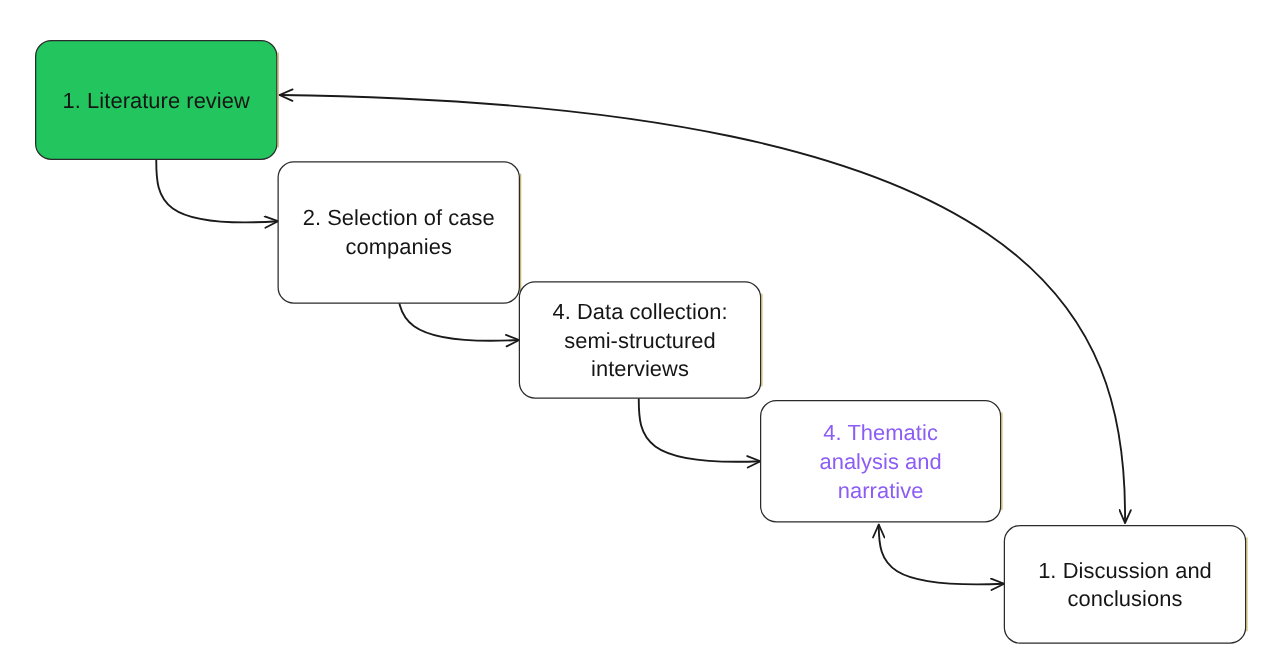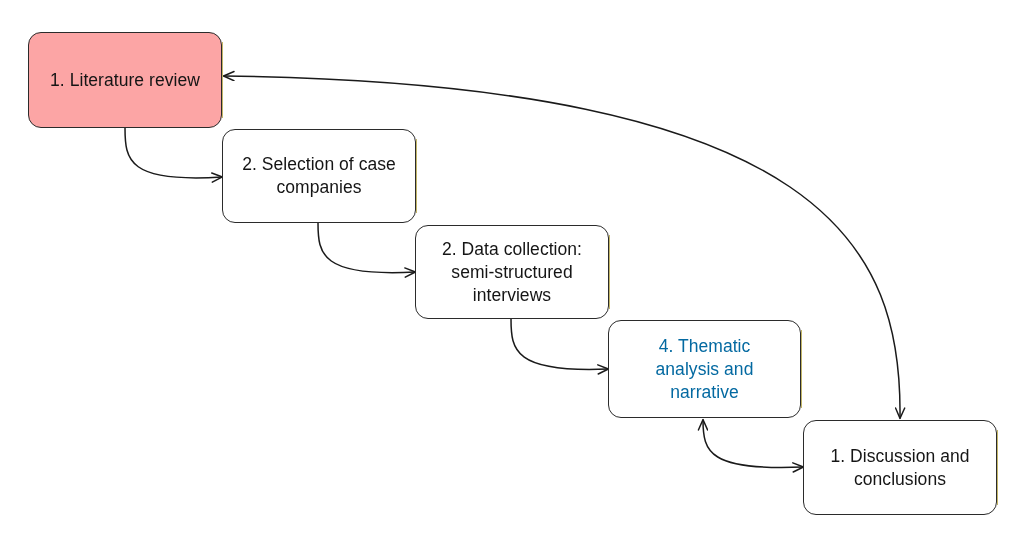--- a/index.html
+++ b/index.html
@@ -76,37 +76,37 @@
     </defs>
     <g id="edge-group" fill="none" stroke="#1a1a1a" stroke-width="1.5" stroke-linecap="round">
         <path d="M 125 128 C 125 160, 128 183, 222 177" stroke="#1a1a1a" marker-end="url(#ah)"></path>
         <path d="M 318 223 C 318 254, 321 277, 415 272" stroke="#1a1a1a" marker-end="url(#ah)"></path>
         <path d="M 511 319 C 511 350, 514 373, 608 369" stroke="#1a1a1a" marker-end="url(#ah)"></path>
         <path d="M 703 420 C 703 452, 709 471, 803 467" stroke="#1a1a1a" marker-end="url(#ah)" marker-start="url(#ah-start)"></path>
         <path d="M 900 418 C 902 250, 830 84, 224 76" stroke="#1a1a1a" marker-end="url(#ah)" marker-start="url(#ah-start)"></path>
       </g>
   </svg>
 
-  <div class="node" style="left: 28px; top: 32px; width: 194px; height: 96px; background: #fca5a5; border-color: rgb(43, 43, 43);">
+  <div class="node" style="left: 28px; top: 32px; width: 194px; height: 96px; background: #22c55e; border-color: rgb(43, 43, 43);">
     <span class="node-label" style="color: rgb(21, 21, 21);">1. Literature review</span>
   </div>
 
-  <div class="node" style="left: 222px; top: 129px; width: 194px; height: 94px; background: rgb(255, 255, 255); border-color: rgb(43, 43, 43);">
+  <div class="node" style="left: 222px; top: 129px; width: 194px; height: 114px; background: rgb(255, 255, 255); border-color: rgb(43, 43, 43);">
     <span class="node-label" style="color: rgb(21, 21, 21);">2. Selection of case
 companies</span>
   </div>
 
   <div class="node" style="left: 415px; top: 225px; width: 194px; height: 94px; background: rgb(255, 255, 255); border-color: rgb(43, 43, 43);">
-    <span class="node-label" style="color: rgb(21, 21, 21);">2. Data collection:
+    <span class="node-label" style="color: rgb(21, 21, 21);">4. Data collection:
 semi-structured
 interviews</span>
   </div>
 
   <div class="node" style="left: 608px; top: 320px; width: 193px; height: 98px; background: rgb(255, 255, 255); border-color: rgb(43, 43, 43);">
-    <span class="node-label" style="color: #0369a1;">4. Thematic
+    <span class="node-label" style="color: #8b5cf6;">4. Thematic
 analysis and
 narrative</span>
   </div>
 
   <div class="node" style="left: 803px; top: 420px; width: 194px; height: 95px; background: rgb(255, 255, 255); border-color: rgb(43, 43, 43);">
     <span class="node-label" style="color: rgb(21, 21, 21);">1. Discussion and
 conclusions</span>
   </div>
 
 </div>

